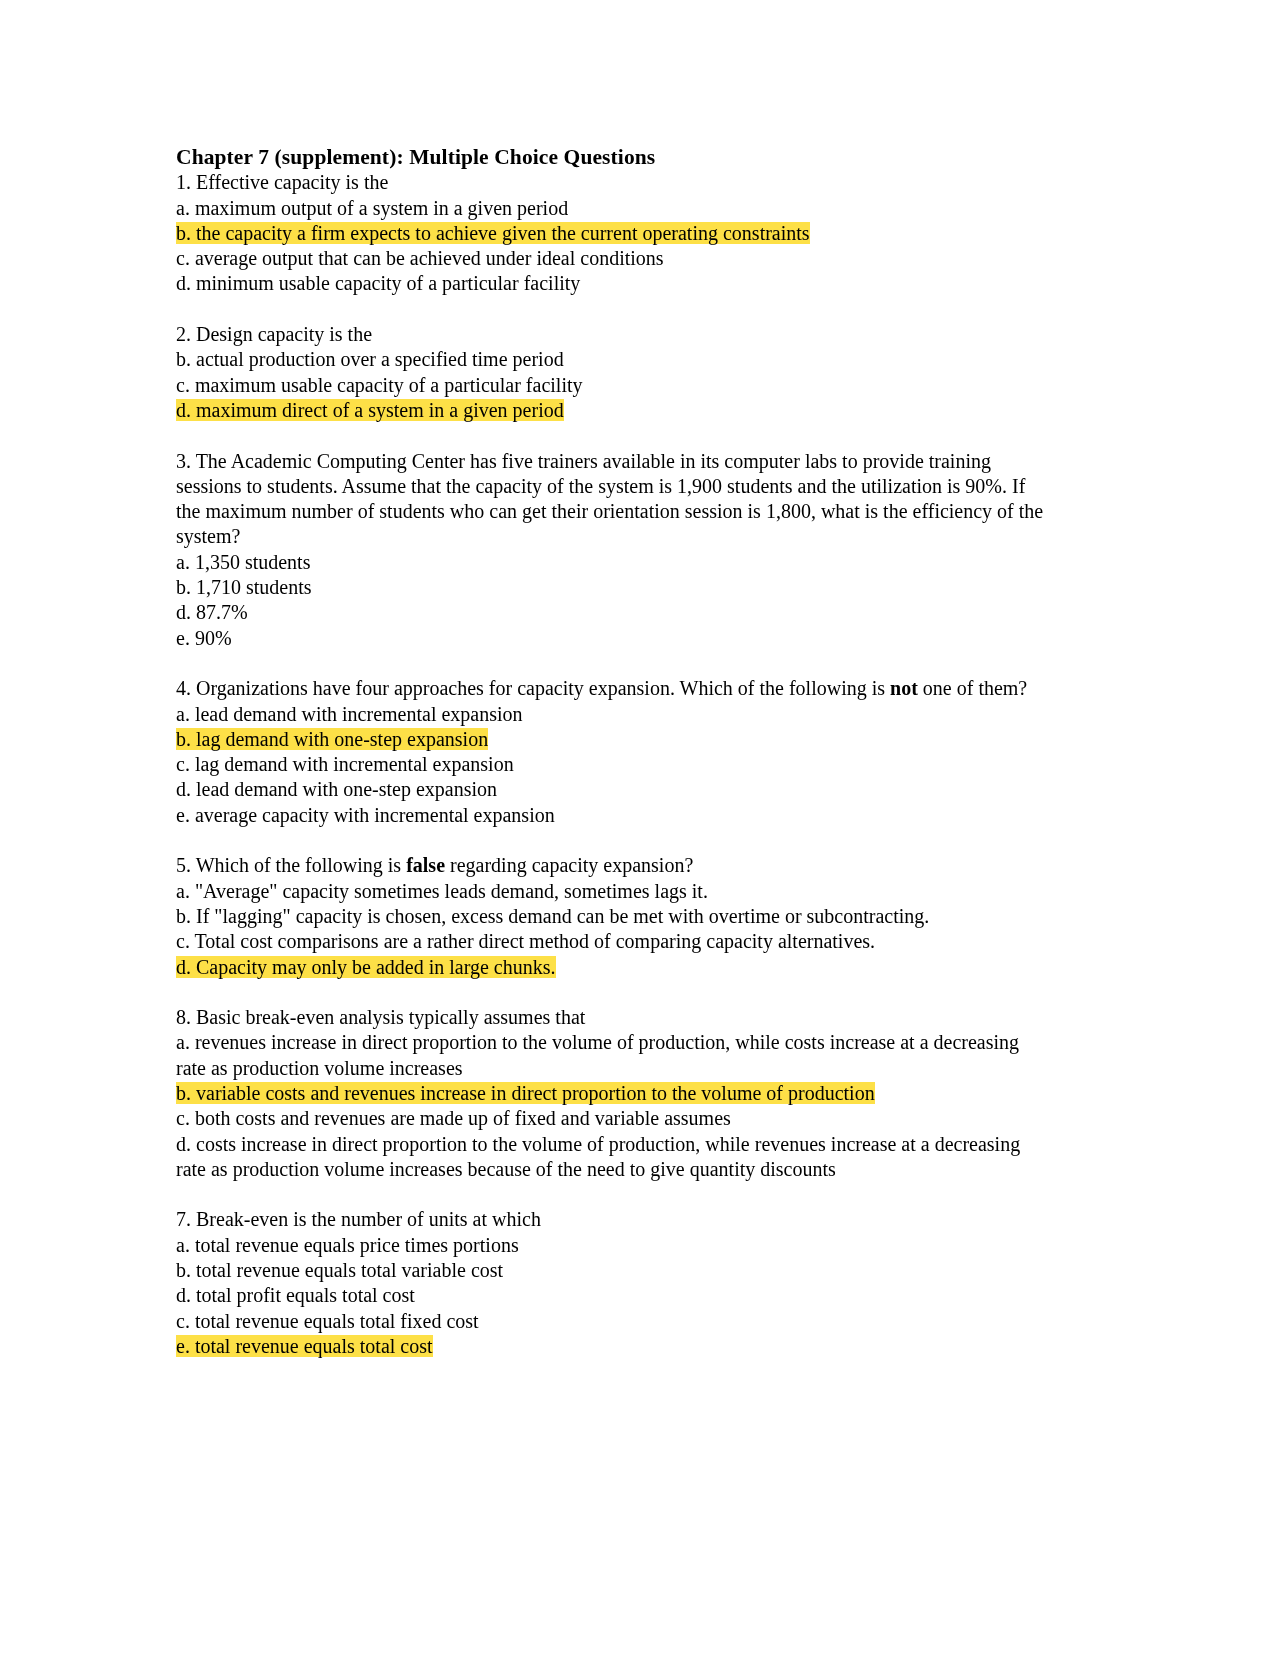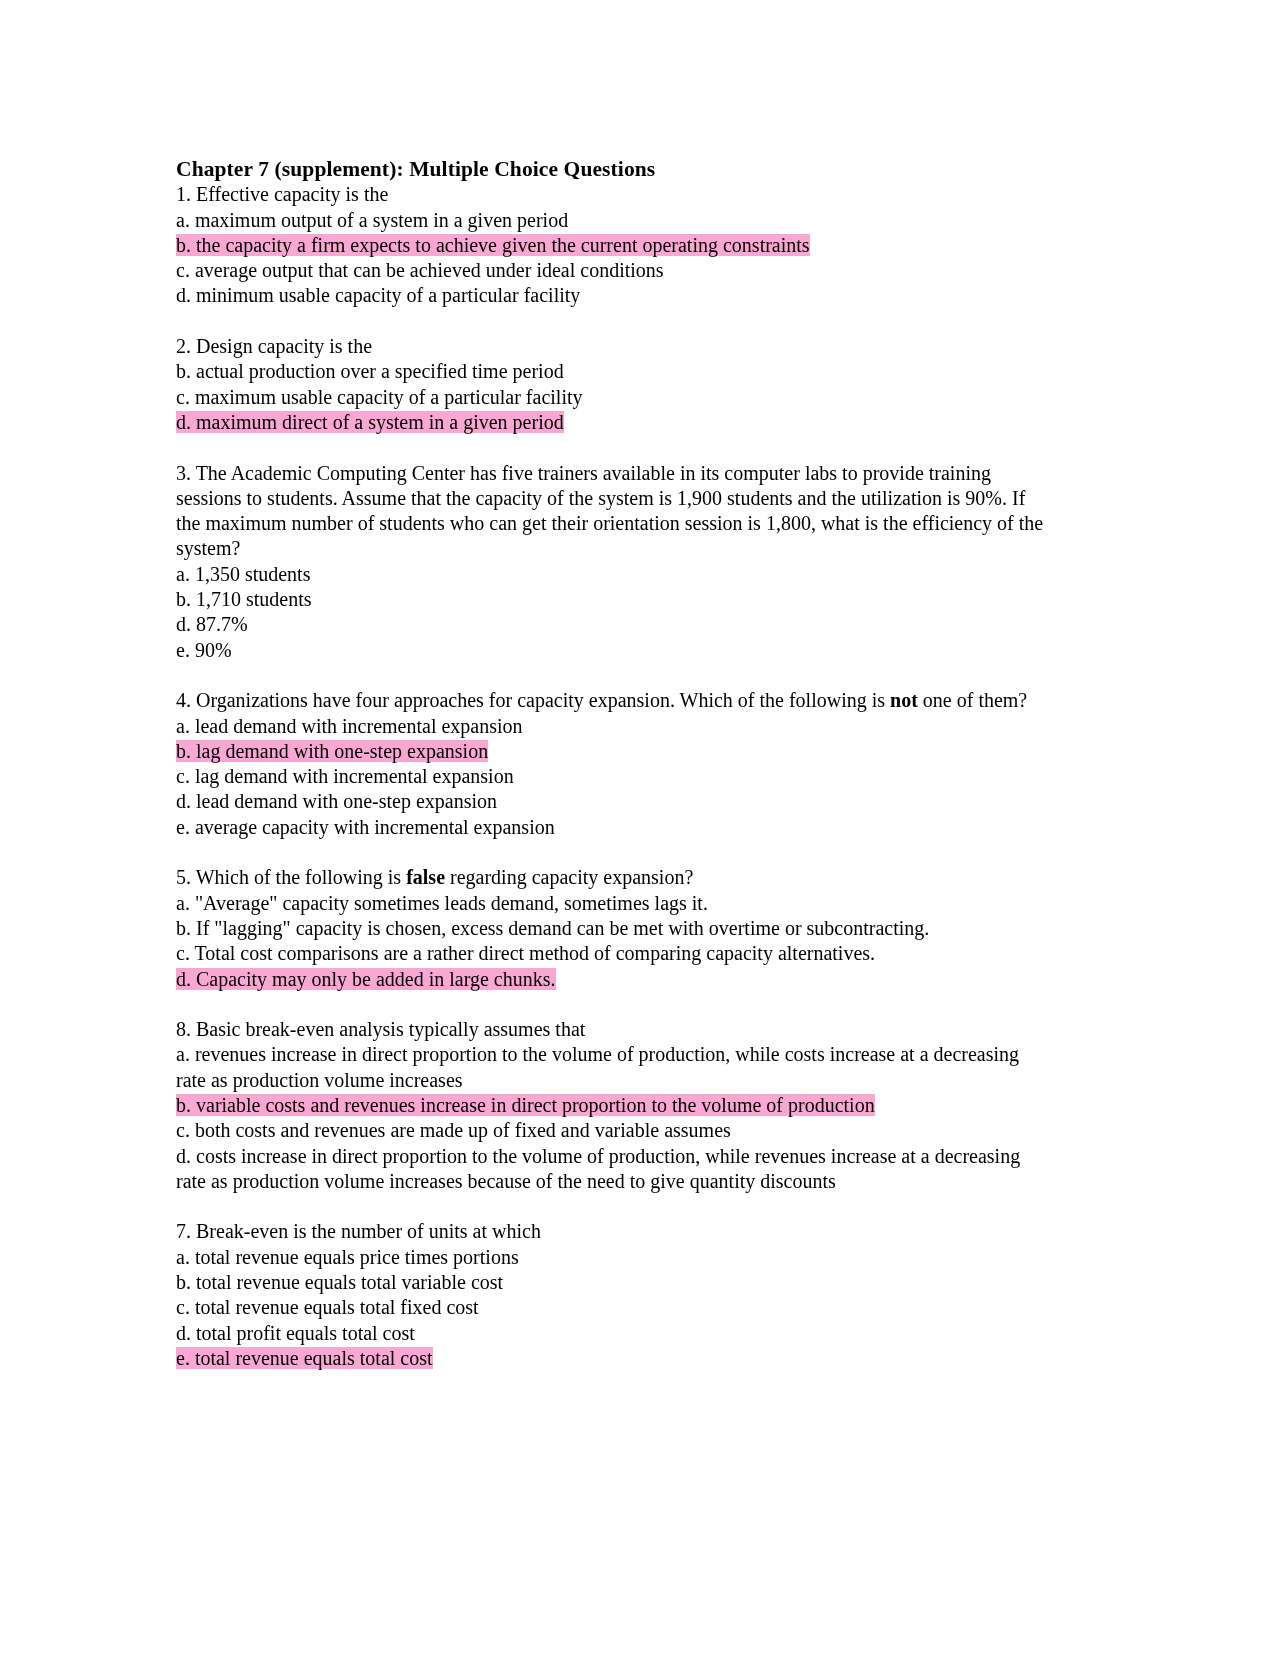--- a/index.html
+++ b/index.html
@@ -10,21 +10,21 @@
   }
   body {
     font-family: "Liberation Serif", "DejaVu Serif", serif;
     color: #000000;
     -webkit-font-smoothing: antialiased;
   }
   .page {
     position: relative;
     width: 1280px;
     height: 1468px;
-    margin: 15px auto;
+    margin: 3px auto;
     background: #ffffff;
     overflow: hidden;
     box-sizing: border-box;
     border-radius: 9px;
   }
   .doc-body {
     position: absolute;
     left: 176px;
     top: 142px;
     width: 870px;
@@ -49,21 +49,21 @@
     margin: 0;
     padding: 0;
     white-space: pre-wrap;
   }
   .line .hl {
     background-color: #ffff00;
     box-decoration-break: clone;
     -webkit-box-decoration-break: clone;
   }
   .line.highlighted > span.txt {
-    background-color: #f9a8d4;
+    background-color: #fde047;
   }
   b, .b {
     font-weight: bold;
   }
 </style>
 </head>
 <body>
 
 <div class="page">
   <div class="doc-body">
@@ -114,19 +114,19 @@
           <div class="line"><span class="txt">a. revenues increase in direct proportion to the volume of production, while costs increase at a decreasing rate as production volume increases</span></div>
           <div class="line highlighted"><span class="txt hl">b. variable costs and revenues increase in direct proportion to the volume of production</span></div>
           <div class="line"><span class="txt">c. both costs and revenues are made up of fixed and variable assumes</span></div>
           <div class="line"><span class="txt">d. costs increase in direct proportion to the volume of production, while revenues increase at a decreasing rate as production volume increases because of the need to give quantity discounts</span></div>
         </div>
         <div class="q-gap"></div>
         <div class="q-block">
           <div class="line"><span>7. Break-even is the number of units at which</span></div>
           <div class="line"><span class="txt">a. total revenue equals price times portions</span></div>
           <div class="line"><span class="txt">b. total revenue equals total variable cost</span></div>
+          <div class="line"><span class="txt">d. total profit equals total cost</span></div>
           <div class="line"><span class="txt">c. total revenue equals total fixed cost</span></div>
-          <div class="line"><span class="txt">d. total profit equals total cost</span></div>
           <div class="line highlighted"><span class="txt hl">e. total revenue equals total cost</span></div>
         </div>
       </div>
   </div>
 </div>
 
 </body></html>

